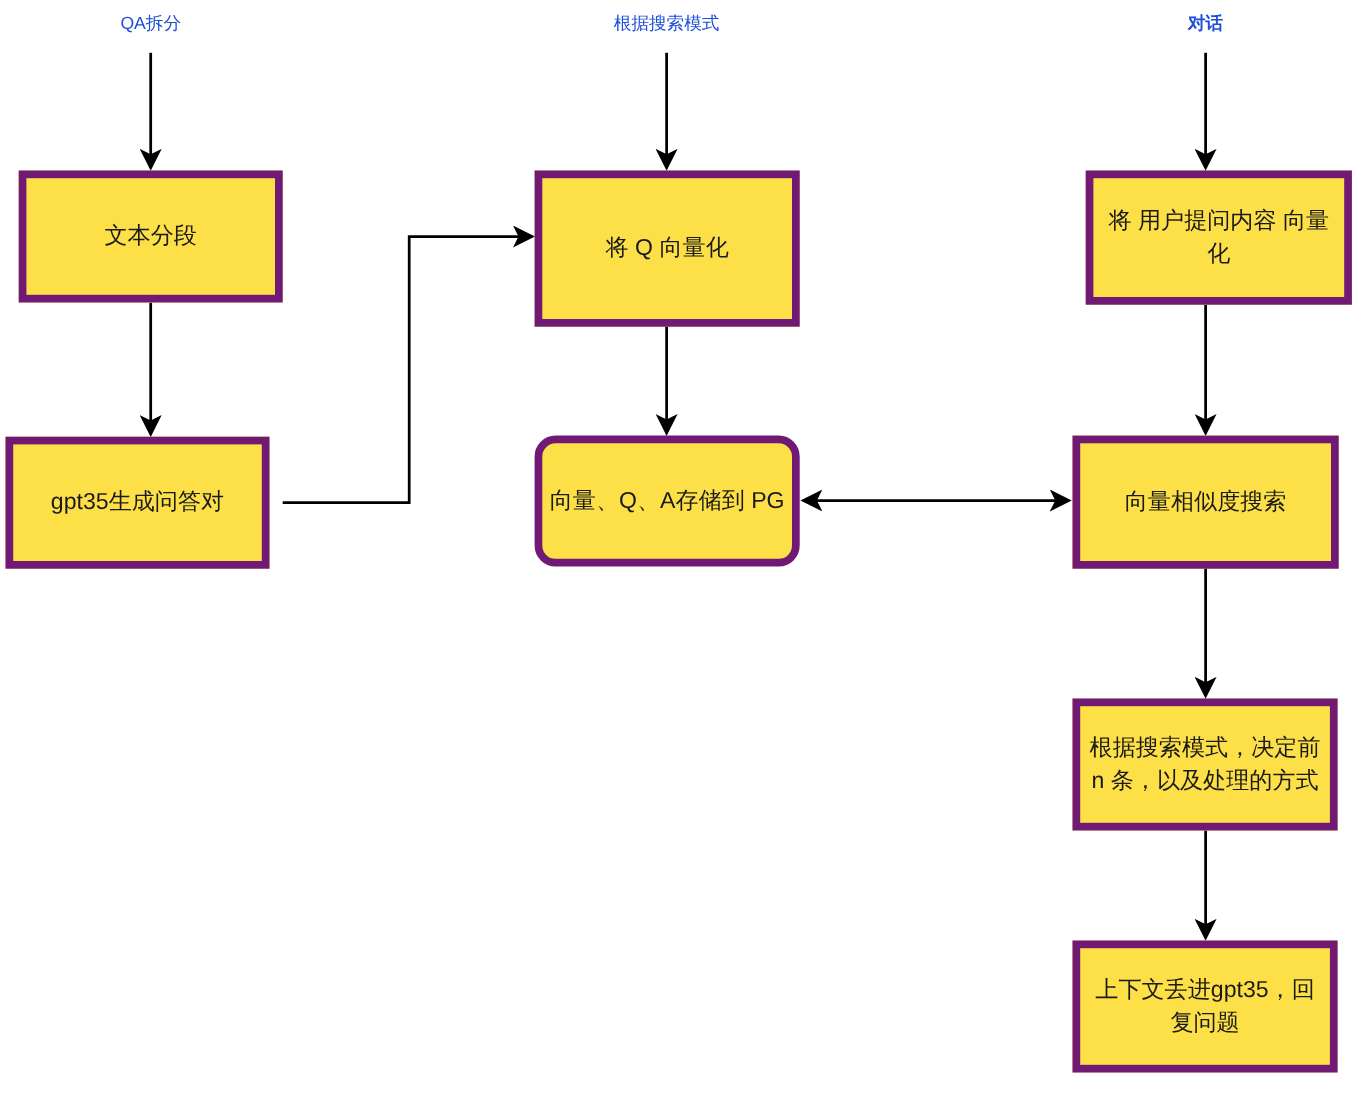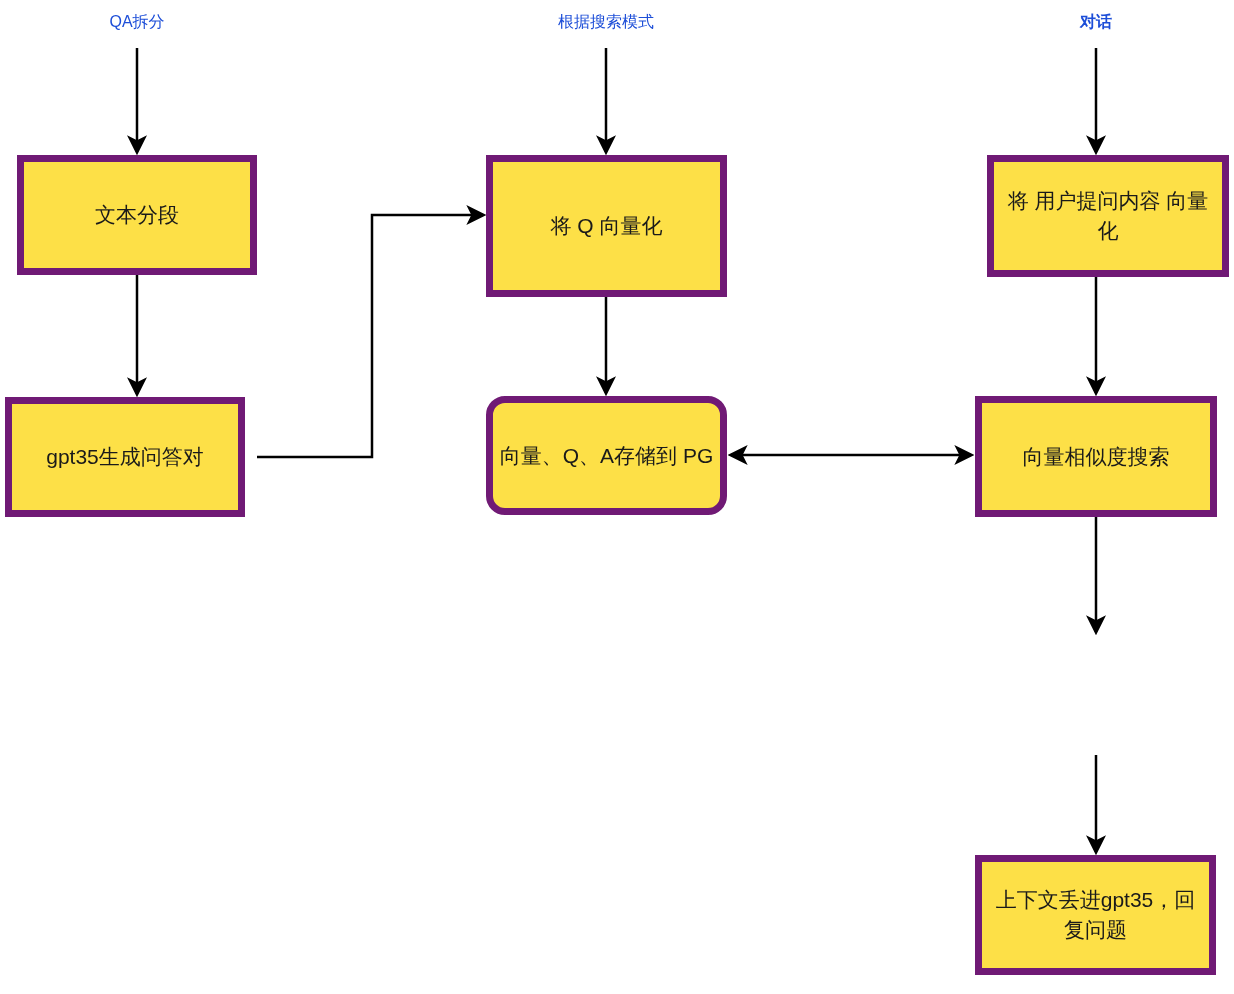--- a/index.html
+++ b/index.html
@@ -93,15 +93,16 @@
   <div class="edge-label" style="left:1096px; top:8px;font-weight:bold;">对话</div>
 
   <div class="node" style="left:17px; top:155px; width:240px; height:120px;">文本分段</div>
   <div class="node" style="left:5px; top:397px; width:240px; height:120px;">gpt35生成问答对</div>
 
   <div class="node" style="left:486px; top:155px; width:241px; height:142px;">将 Q 向量化</div>
   <div class="node" style="left:486px; top:396px; width:241px; height:119px;border-radius:19px;">向量、Q、A存储到 PG</div>
 
   <div class="node" style="left:975px; top:155px; width:242px; height:122px;margin-left:12px;">将 用户提问内容 向量化</div>
   <div class="node" style="left:975px; top:396px; width:242px; height:121px;">向量相似度搜索</div>
+  <div class="node" style="left:975px; top:635px; width:241px; height:120px;">根据搜索模式，决定前 n 条，以及处理的方式</div>
   <div class="node" style="left:975px; top:855px; width:241px; height:120px;">上下文丢进gpt35，回复问题</div>
 
 </div>
 
 </body></html>

